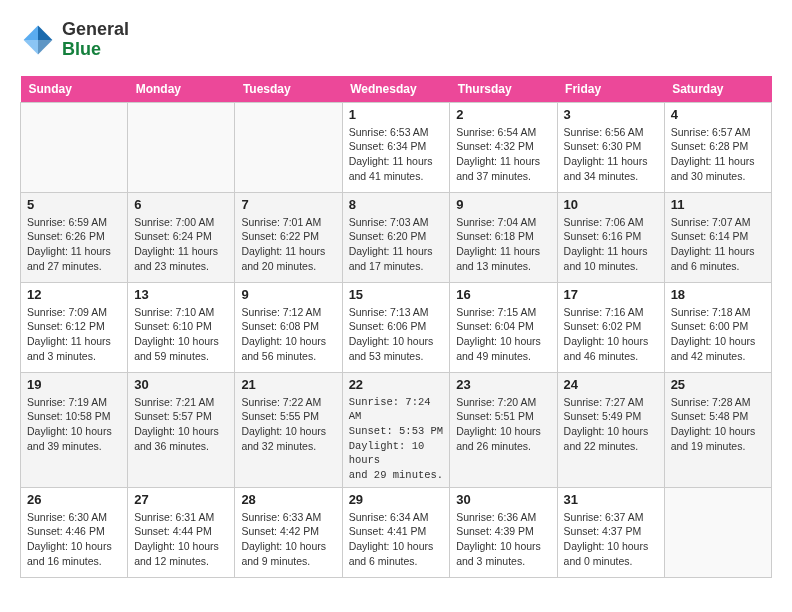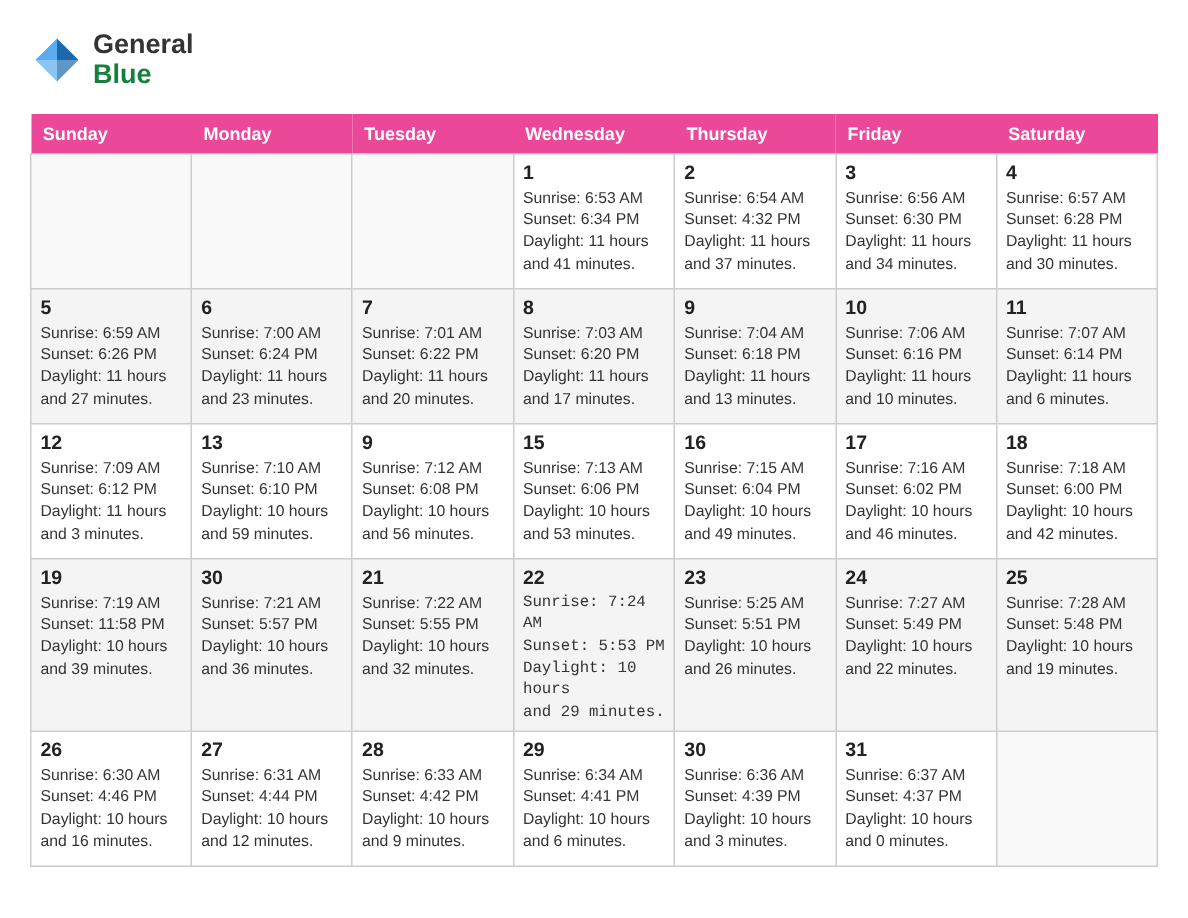--- a/index.html
+++ b/index.html
@@ -252,21 +252,21 @@
           <div class="day-info" style="white-space: pre-line;">Sunrise: 7:18 AM
 Sunset: 6:00 PM
 Daylight: 10 hours
 and 42 minutes.</div>
         </td>
       </tr>
       <tr>
         <td>
           <div class="day-num">19</div>
           <div class="day-info" style="white-space: pre-line;">Sunrise: 7:19 AM
-Sunset: 11:58 PM
+Sunset: 10:58 PM
 Daylight: 10 hours
 and 39 minutes.</div>
         </td>
         <td>
           <div class="day-num">30</div>
           <div class="day-info" style="white-space: pre-line;">Sunrise: 7:21 AM
 Sunset: 5:57 PM
 Daylight: 10 hours
 and 36 minutes.</div>
         </td>
@@ -279,21 +279,21 @@
         </td>
         <td>
           <div class="day-num">22</div>
           <div class="day-info" style="white-space: pre-line; font-family: Liberation Mono, monospace;">Sunrise: 7:24 AM
 Sunset: 5:53 PM
 Daylight: 10 hours
 and 29 minutes.</div>
         </td>
         <td>
           <div class="day-num">23</div>
-          <div class="day-info" style="white-space: pre-line;">Sunrise: 5:25 AM
+          <div class="day-info" style="white-space: pre-line;">Sunrise: 7:20 AM
 Sunset: 5:51 PM
 Daylight: 10 hours
 and 26 minutes.</div>
         </td>
         <td>
           <div class="day-num">24</div>
           <div class="day-info" style="white-space: pre-line;">Sunrise: 7:27 AM
 Sunset: 5:49 PM
 Daylight: 10 hours
 and 22 minutes.</div>

